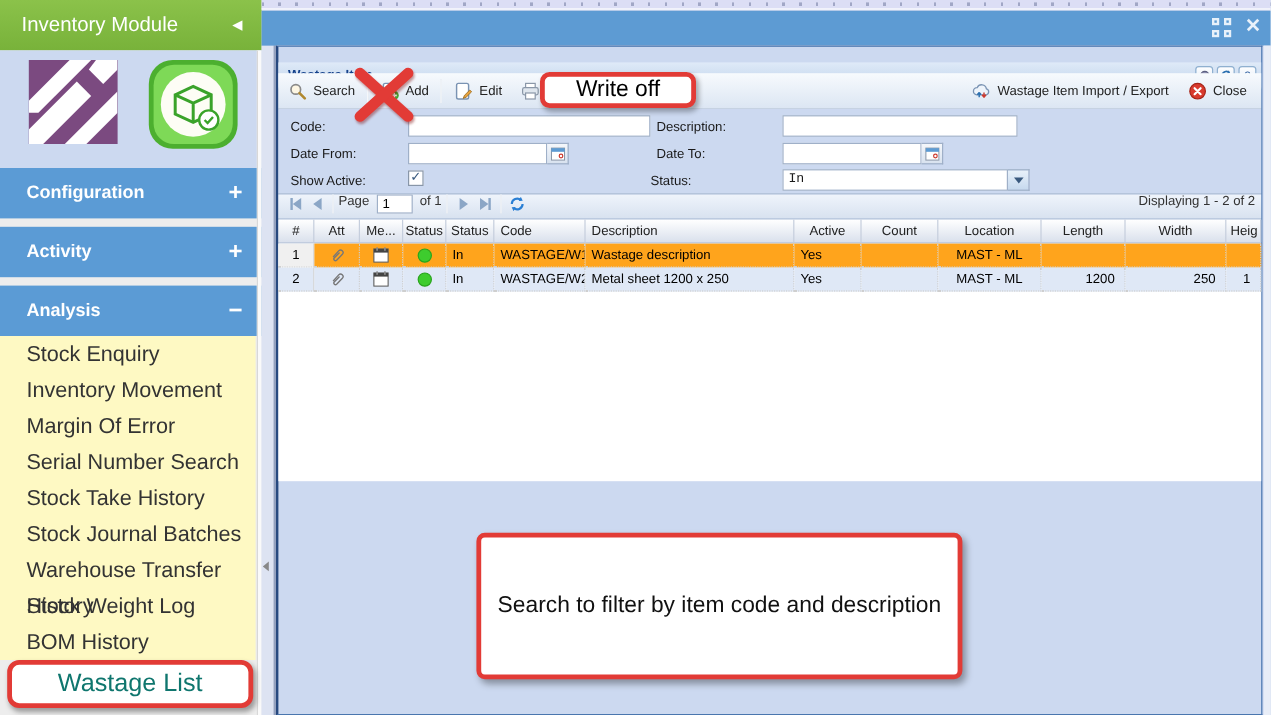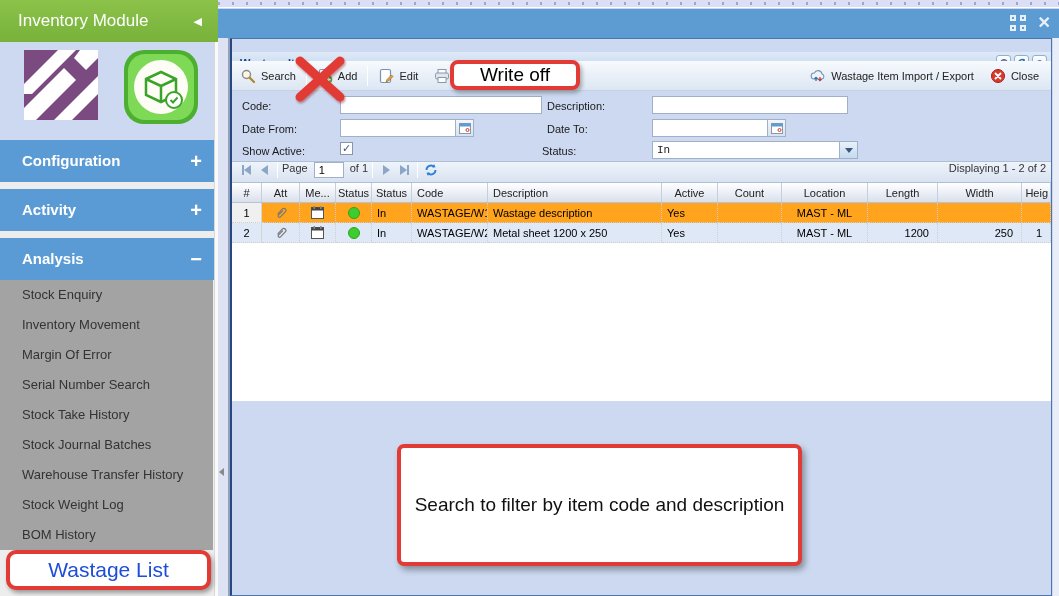--- a/index.html
+++ b/index.html
@@ -11,24 +11,24 @@
   .sidebar { position:absolute; left:0; top:0; width:218px; height:596px; background:#ededed; }
   .sb-edge { position:absolute; right:0; top:42px; width:4px; height:554px; background:#fafafa; border-left:1px solid #d8d8d8; }
   .sb-header { position:absolute; left:0; top:0; width:218px; height:42px; background:linear-gradient(#8bc24a,#78b23a); color:#fff; font-size:17px; line-height:42px; padding-left:18px; }
   .sb-collapse { position:absolute; right:16px; top:0; line-height:42px; font-size:11px; color:#fff; cursor:pointer; }
   .sb-logos { position:absolute; left:0; top:42px; width:218px; height:98px; background:#ccd9f0; }
   .logo-purple { position:absolute; left:24px; top:8px; width:74px; height:70px; background:#7b4a80; overflow:hidden; }
   .logo-green { position:absolute; left:122px; top:6px; width:78px; height:78px; }
   .sb-section { position:absolute; left:0; width:218px; height:42px; background:#5b9bd5; color:#fff; font-weight:bold; font-size:15px; line-height:42px; padding-left:22px; cursor:pointer; }
   .sb-section .st { position:absolute; right:16px; top:0; font-size:20px; font-weight:bold; line-height:42px; }
   .sb-items { position:absolute; left:0; top:280px; width:213px; }
-  .sb-item { height:30px; line-height:30px; padding-left:22px; font-size:13px; color:#333; cursor:pointer; background:#a3a3a3; }
-
-  
-  .wastage-anno { position:absolute; left:6px; top:550px; width:205px; height:40px; background:#fff; border:4px solid #e23b36; border-radius:10px; box-shadow:2px 3px 4px rgba(0,0,0,.35); display:flex; align-items:center; justify-content:center; font-size:21px; color:#1d4ed8; }
+  .sb-item { height:30px; line-height:30px; padding-left:22px; font-size:18px; color:#333; cursor:pointer; background:#fef9c3; }
+
+  
+  .wastage-anno { position:absolute; left:6px; top:550px; width:205px; height:40px; background:#fff; border:4px solid #e23b36; border-radius:10px; box-shadow:2px 3px 4px rgba(0,0,0,.35); display:flex; align-items:center; justify-content:center; font-size:21px; color:#0f766e; }
 
   
   .splitter { position:absolute; left:218px; top:38px; width:10px; height:558px; background:#dde3f2; }
   .split-arrow { position:absolute; left:1px; top:430px; width:0; height:0; border-top:4px solid transparent; border-bottom:4px solid transparent; border-right:5px solid #888; cursor:pointer; }
 
   
   .top-sliver { position:absolute; left:218px; top:0; width:841px; height:8px; background:#dcdef5; background-image:repeating-linear-gradient(90deg, rgba(90,100,140,.45) 0 2px, transparent 2px 14px); background-size:100% 3px; background-repeat:no-repeat; background-position:0 2px; border-bottom:1px solid #fff; }
   .titlebar { position:absolute; left:218px; top:9px; width:841px; height:29px; background:#5d9bd3; }
   .tb-icons { position:absolute; right:8px; top:6px; display:flex; gap:12px; align-items:center; }
   .fs-icon { width:16px; height:16px; position:relative; cursor:pointer; }

